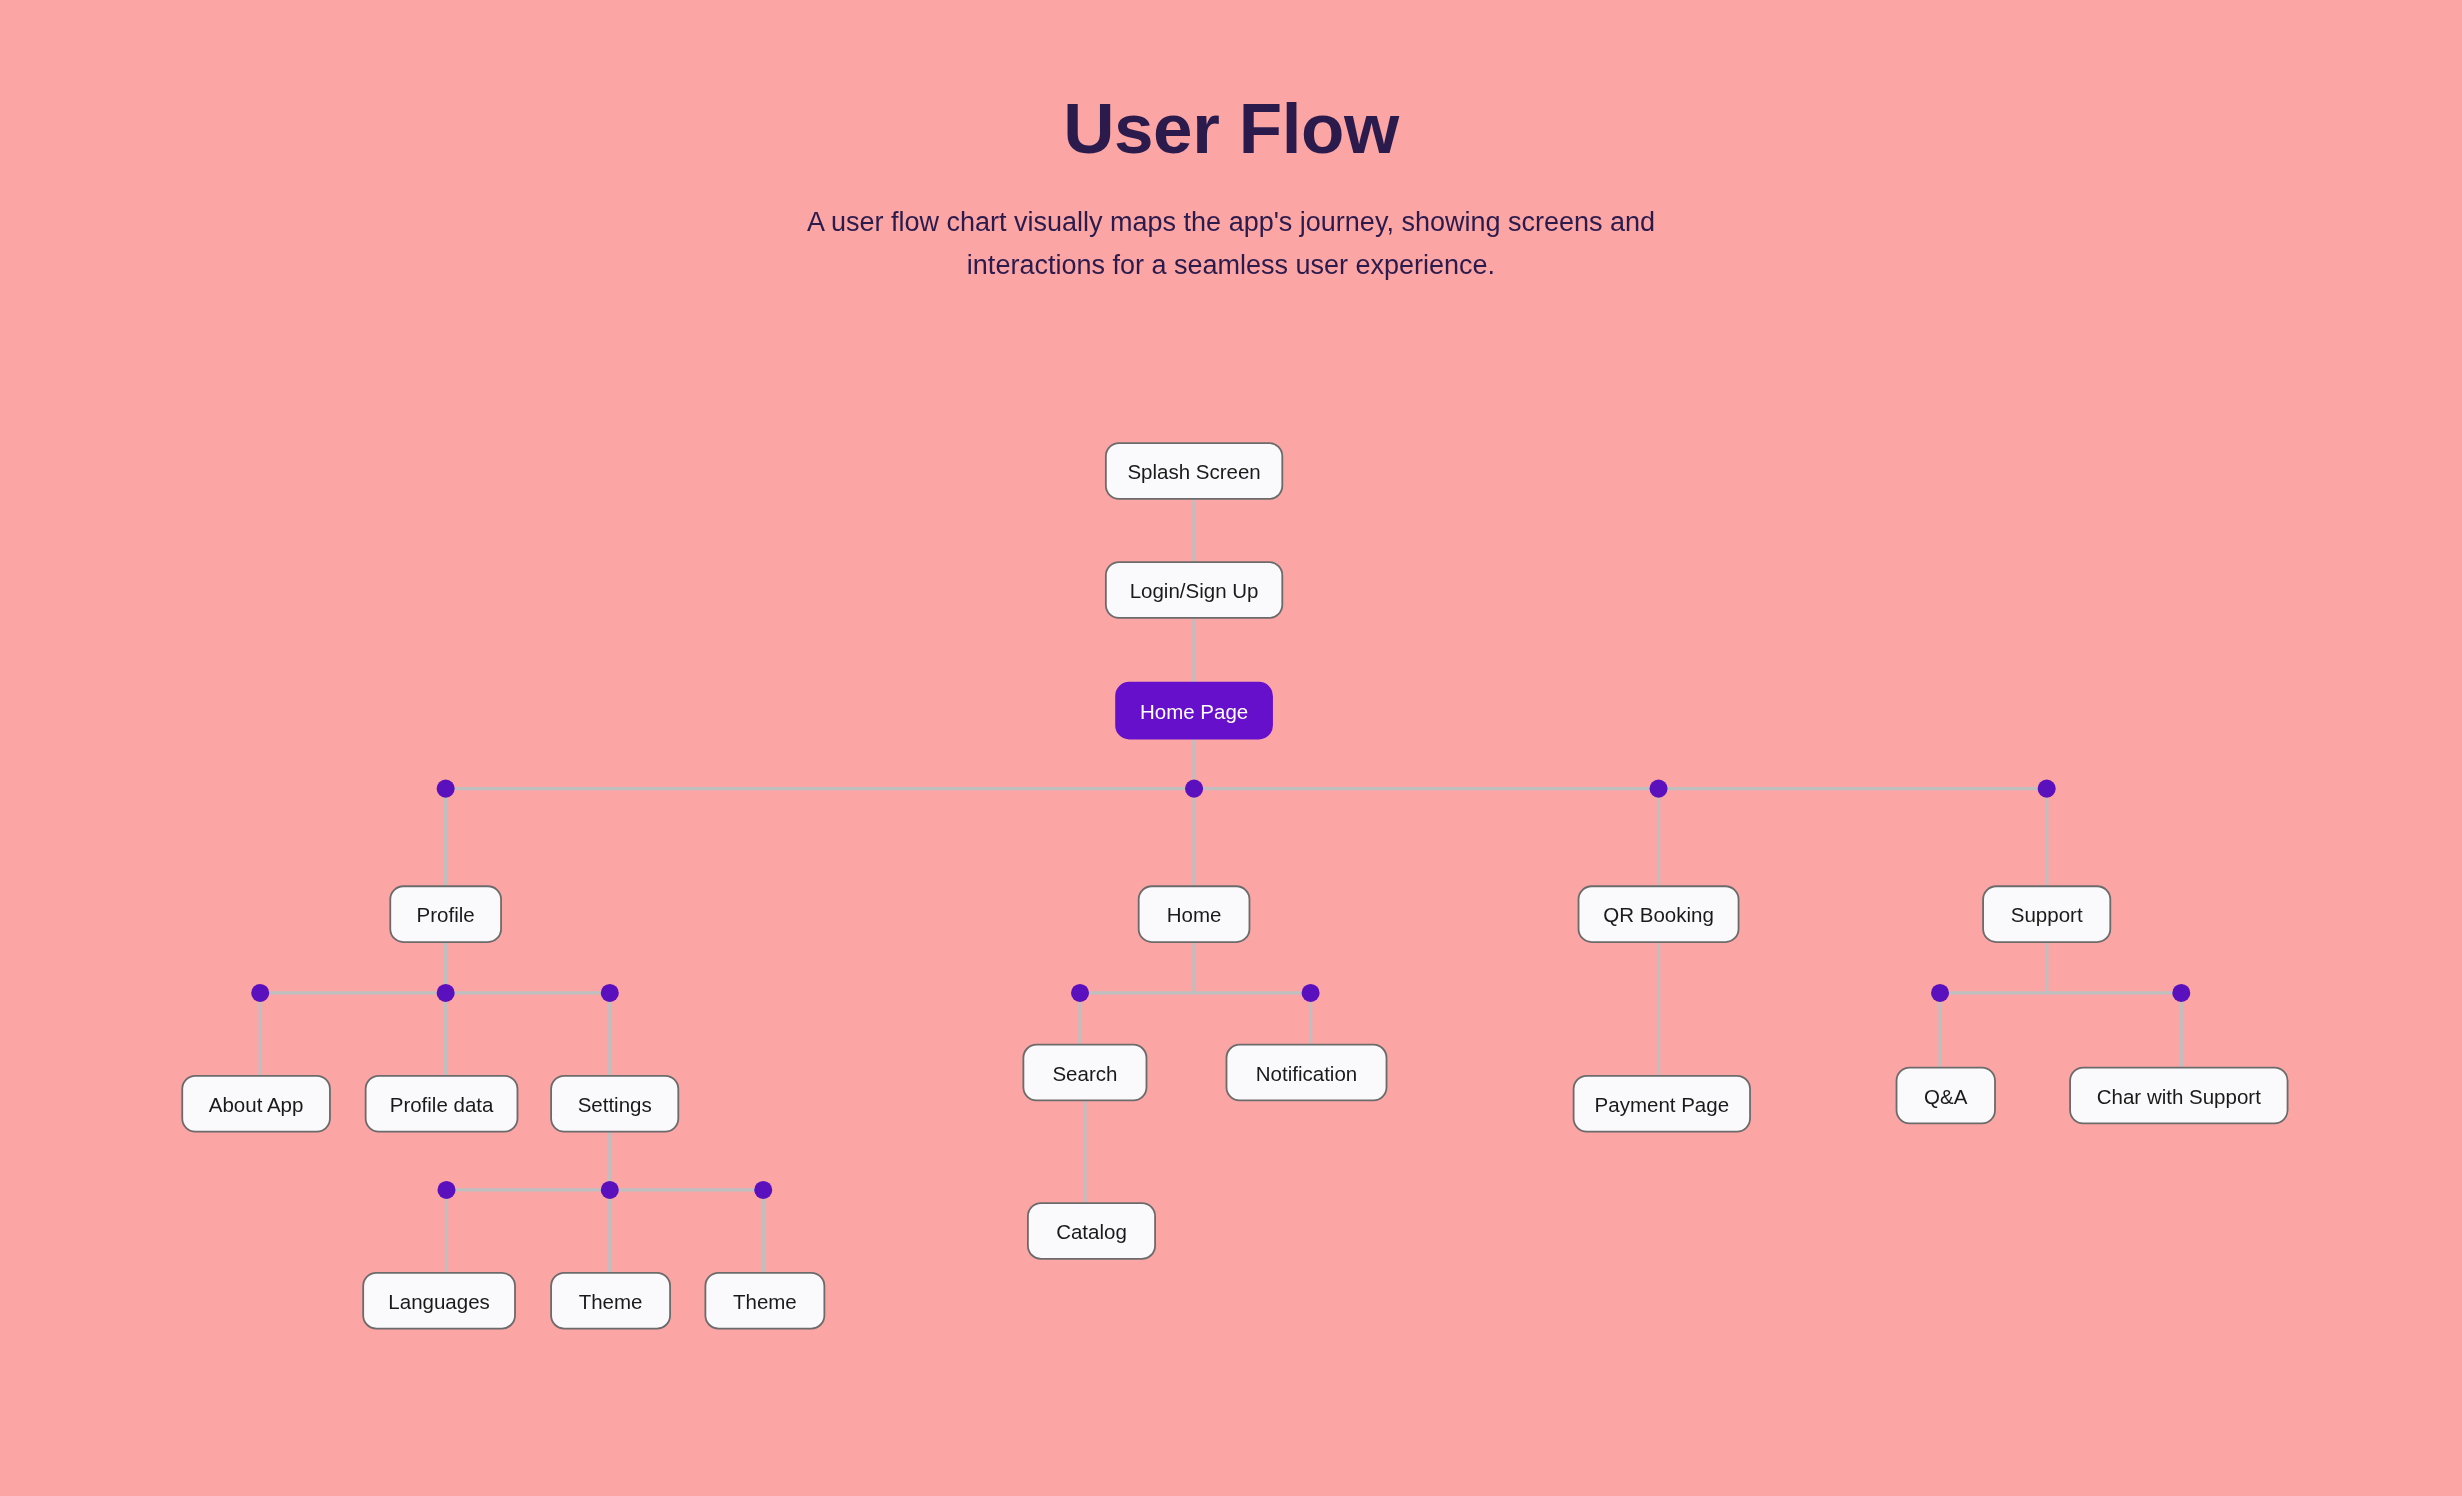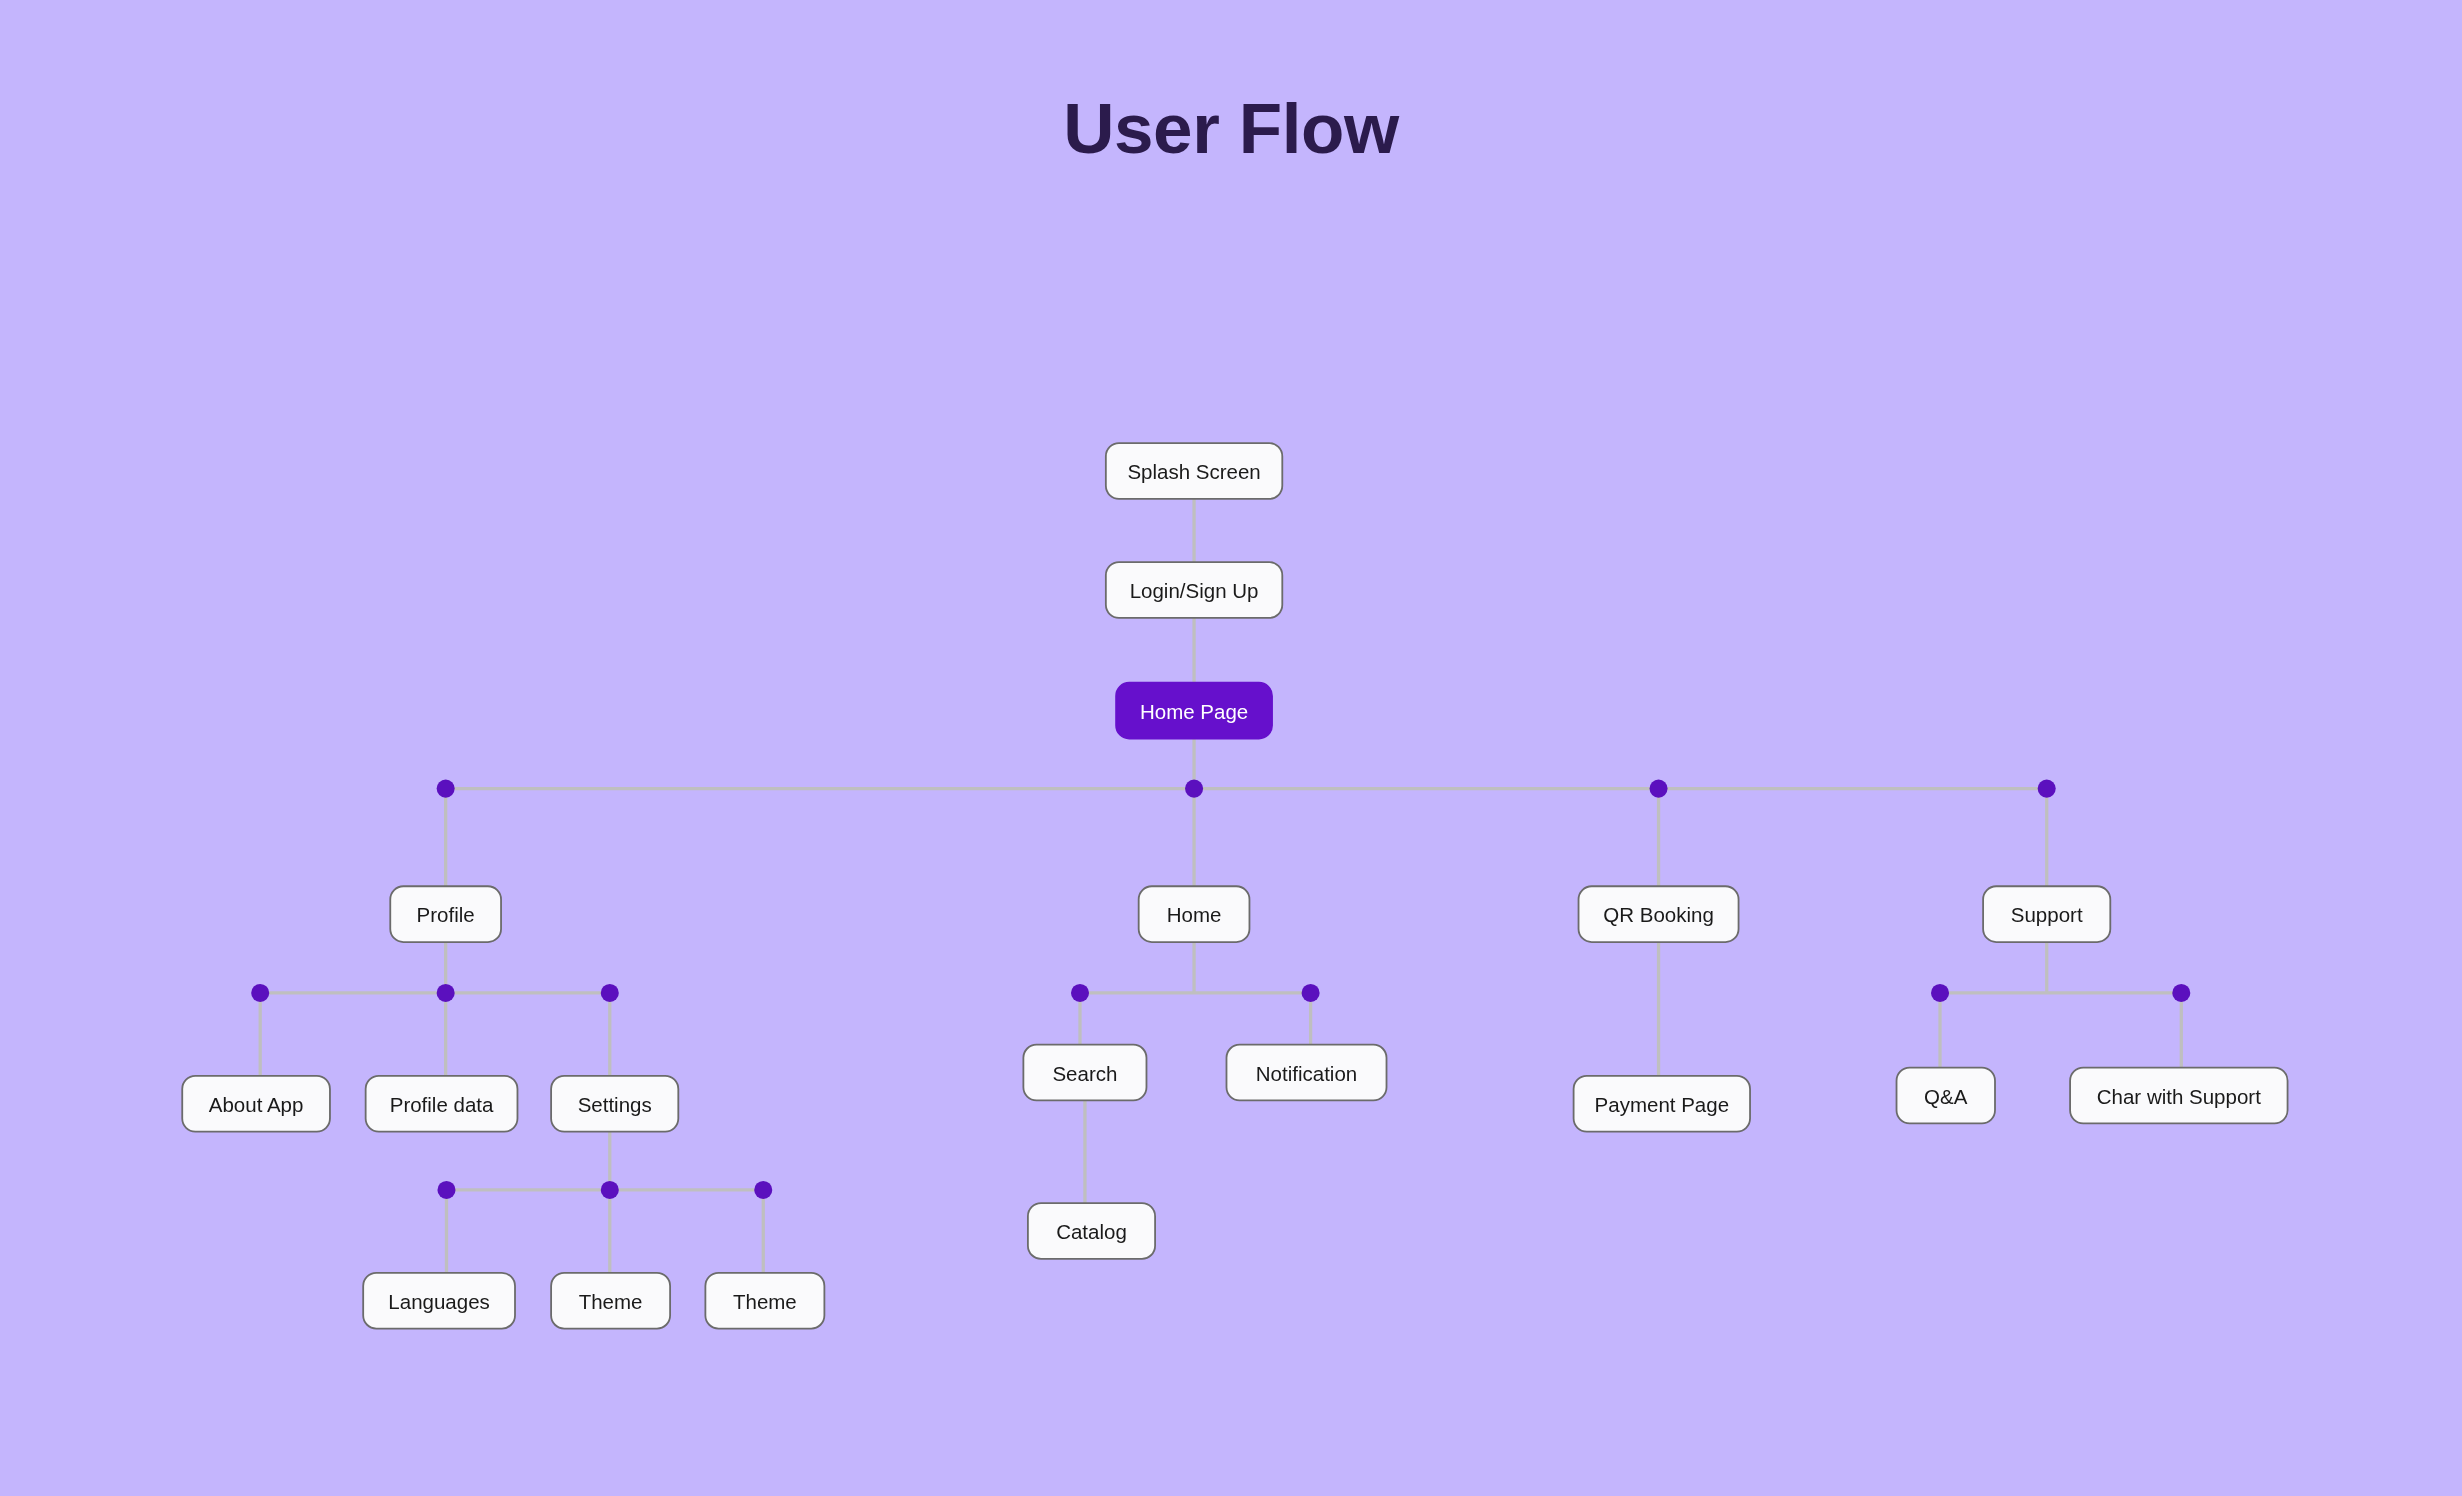--- a/index.html
+++ b/index.html
@@ -4,21 +4,21 @@
 <style>
   html, body {
     margin: 0;
     padding: 0;
     background: #ffffff;
   }
   #page {
     position: relative;
     width: 2462px;
     height: 1496px;
-    background: #c4b5fd;
+    background: #fca5a5;
     font-family: "Liberation Sans", sans-serif;
     overflow: hidden;
   }
   #header {
     position: absolute;
     left: 0;
     top: 0;
     width: 2462px;
     text-align: center;
   }
@@ -78,20 +78,21 @@
     fill: #FFFFFF;
   }
 </style>
 </head>
 <body>
 
 <div id="page">
 
   <div id="header">
     <h1 id="page-title">User Flow</h1>
+    <p id="page-subtitle">A user flow chart visually maps the app's journey, showing screens and interactions for a seamless user experience.</p>
   </div>
 
   <svg id="flow-canvas" viewBox="0 0 3000 1823">
     <g id="edges-layer">
         <path d="M1455,608 L1455,685" class="edge-line"></path>
         <path d="M1455,753 L1455,832" class="edge-line"></path>
         <path d="M1455,900 L1455,961" class="edge-line"></path>
         <path d="M543,961 L2494,961" class="edge-line"></path>
         <path d="M543,961 L543,1080" class="edge-line"></path>
         <path d="M1455,961 L1455,1080" class="edge-line"></path>

